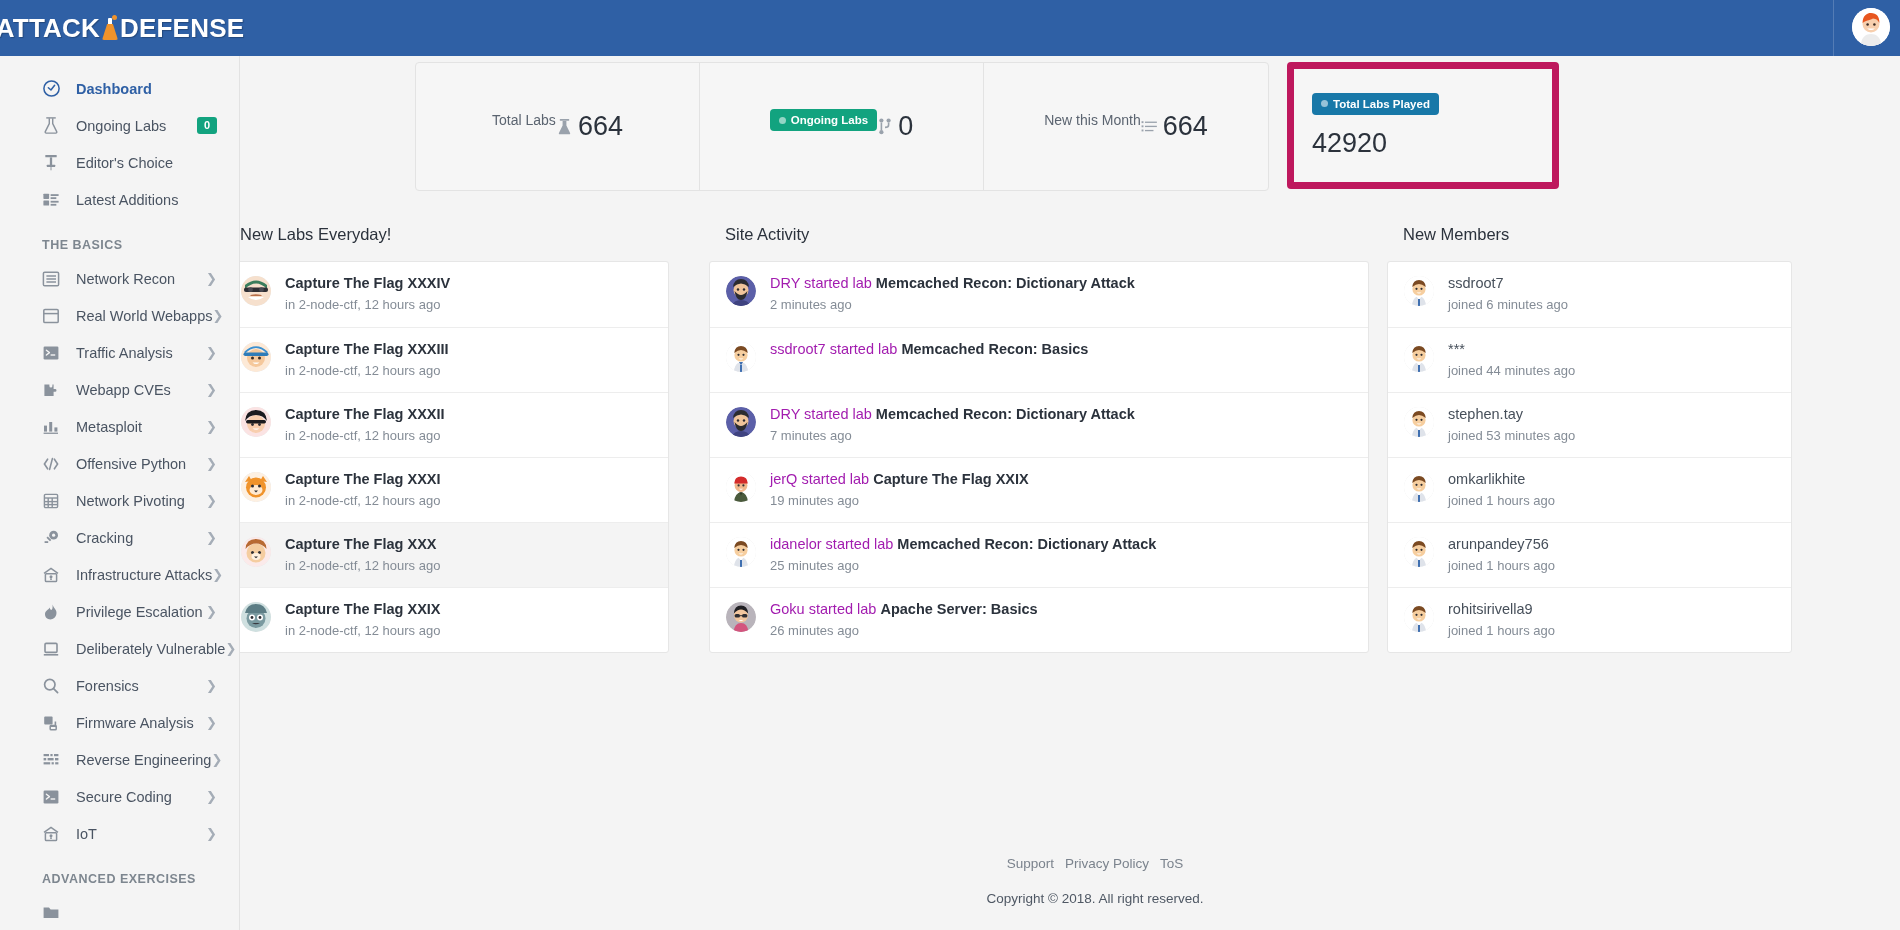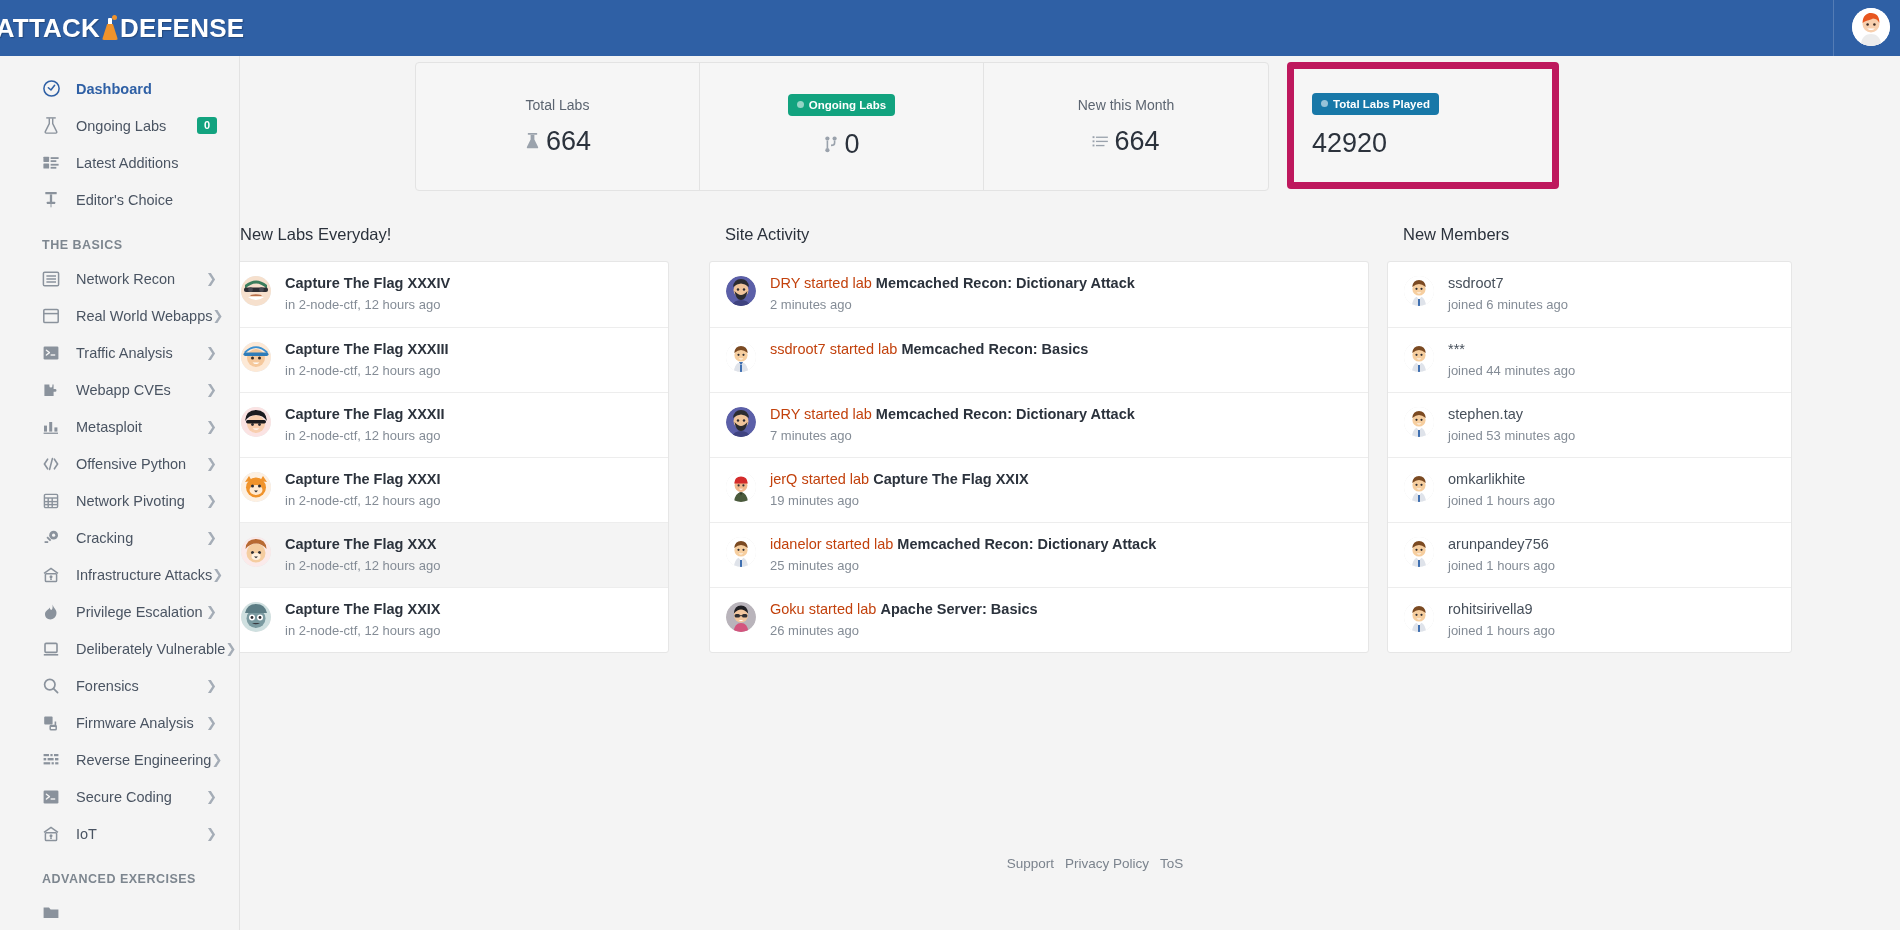--- a/index.html
+++ b/index.html
@@ -121,21 +121,21 @@
     align-items: flex-start;
   }
   #stat-group {
     display: flex;
     border: 1px solid #e3e3e3;
     border-radius: 4px;
     background: #f6f6f6;
   }
   .stat-cell {
     width: 284px; height: 127px;
-    display: flex; flex-direction: column;
+    display: flex; flex-direction: row;
     align-items: center; justify-content: center;
     border-right: 1px solid #e3e3e3;
   }
   .stat-cell:last-child { border-right: none; }
   #stat-solo {
     width: 272px; height: 127px;
     margin-left: 18px;
     border: 7px solid #be185d;
     border-radius: 4px;
     background: #f6f6f6;
@@ -195,21 +195,21 @@
     margin-right: 14px; margin-top: 2px;
     overflow: hidden;
     background: #e8e8e8;
     position: relative;
   }
   .row-body { flex: 1; min-width: 0; }
   .row-title {
     font-size: 14.5px; color: #2b323c; font-weight: bold;
     line-height: 1.35; margin-bottom: 2px;
   }
-  .row-title .plain { font-weight: normal; color: #c2410c; }
+  .row-title .plain { font-weight: normal; color: #a21caf; }
   .row-sub { font-size: 13px; color: #848c96; line-height: 1.35; }
   #panel-labs   { width: 445px; }
   #panel-activity { width: 660px; margin-left: 40px; }
   #panel-members  { width: 405px; margin-left: 18px; }
   
   #footer {
     position: absolute; left: 0; top: 800px;
     width: 1660px;
     text-align: center;
   }
@@ -271,41 +271,41 @@
           <path d="M7.2 2.4 V8 L3 16.4 A1.1 1.1 0 0 0 4 18 H14 A1.1 1.1 0 0 0 15 16.4 L10.8 8 V2.4" stroke-linejoin="round"></path>
       </svg>
     </span>
     <span class="nav-label">Ongoing Labs</span>
     <span class="badge-green">0</span>
   </div>
 
   <div class="nav-item">
     <span class="nav-icon">
       <svg width="18" height="19" viewBox="0 0 18 20" fill="currentColor">
+        <rect x="3" y="2" width="12" height="2.6" rx="0.6"></rect>
+          <rect x="7.8" y="4.6" width="2.4" height="8.4"></rect>
+        <rect x="4.6" y="12.4" width="8.8" height="2.4" rx="0.6"></rect>
+          <rect x="8.5" y="14.8" width="1" height="3.4"></rect>
+      </svg>
+    </span>
+    <span class="nav-label">Editor's Choice</span>
+  </div>
+
+  <div class="nav-item">
+    <span class="nav-icon">
+      <svg width="18" height="19" viewBox="0 0 18 20" fill="currentColor">
         <rect x="1" y="4" width="6" height="5.4" rx="0.6"></rect>
           <rect x="1" y="11" width="6" height="5.4" rx="0.6"></rect>
         <rect x="8.6" y="4.4" width="8.4" height="1.9"></rect>
           <rect x="8.6" y="7.6" width="6" height="1.9"></rect>
         <rect x="8.6" y="11.4" width="8.4" height="1.9"></rect>
           <rect x="8.6" y="14.6" width="6" height="1.9"></rect>
       </svg>
     </span>
     <span class="nav-label">Latest Additions</span>
-  </div>
-
-  <div class="nav-item">
-    <span class="nav-icon">
-      <svg width="18" height="19" viewBox="0 0 18 20" fill="currentColor">
-        <rect x="3" y="2" width="12" height="2.6" rx="0.6"></rect>
-          <rect x="7.8" y="4.6" width="2.4" height="8.4"></rect>
-        <rect x="4.6" y="12.4" width="8.8" height="2.4" rx="0.6"></rect>
-          <rect x="8.5" y="14.8" width="1" height="3.4"></rect>
-      </svg>
-    </span>
-    <span class="nav-label">Editor's Choice</span>
   </div>
 
   <div class="nav-section">THE BASICS</div>
 
   <div class="nav-item">
     <span class="nav-icon">
       <svg width="18" height="18" viewBox="0 0 18 18" fill="none" stroke="currentColor" stroke-width="1.5">
         <rect x="1.4" y="2.2" width="15.2" height="13.6" rx="1.3"></rect>
           <path d="M4.4 6 H14"></path>
           <path d="M4.4 9 H14"></path>
@@ -944,15 +944,16 @@
     </div>
 
   </div>
 
   <div id="footer">
     <div id="footer-links">
       <span>Support</span>
       <span>Privacy Policy</span>
       <span>ToS</span>
     </div>
+    <div id="copyright">Copyright © 2018. All right reserved.</div>
   </div>
 
 </div>
 
 </body></html>

